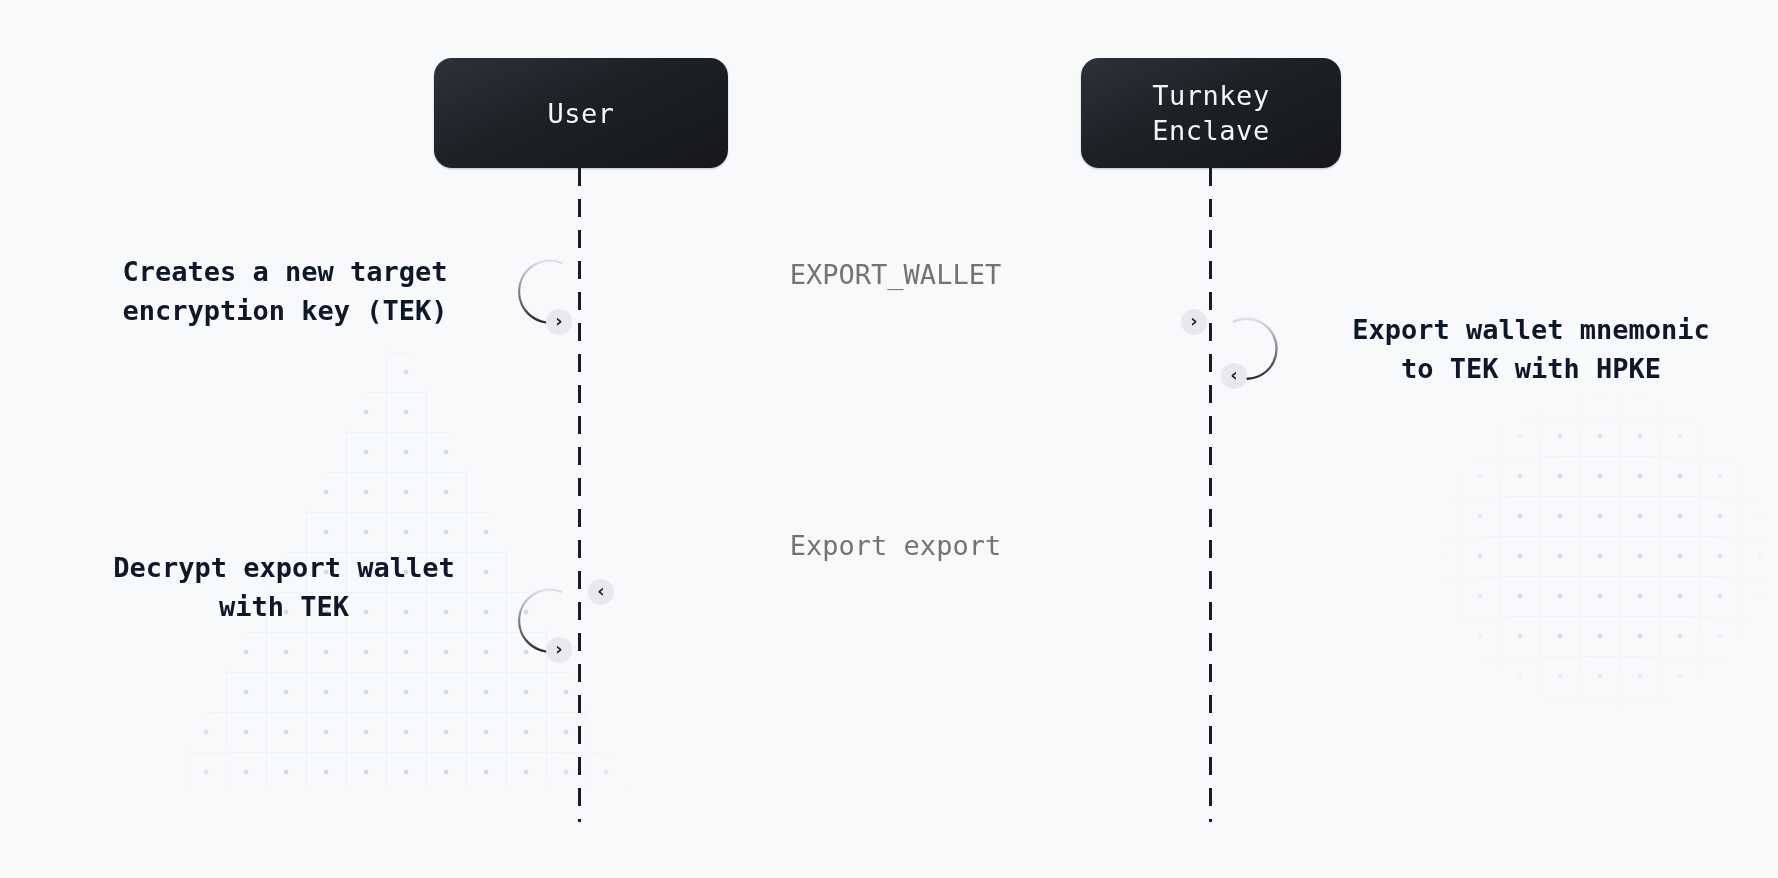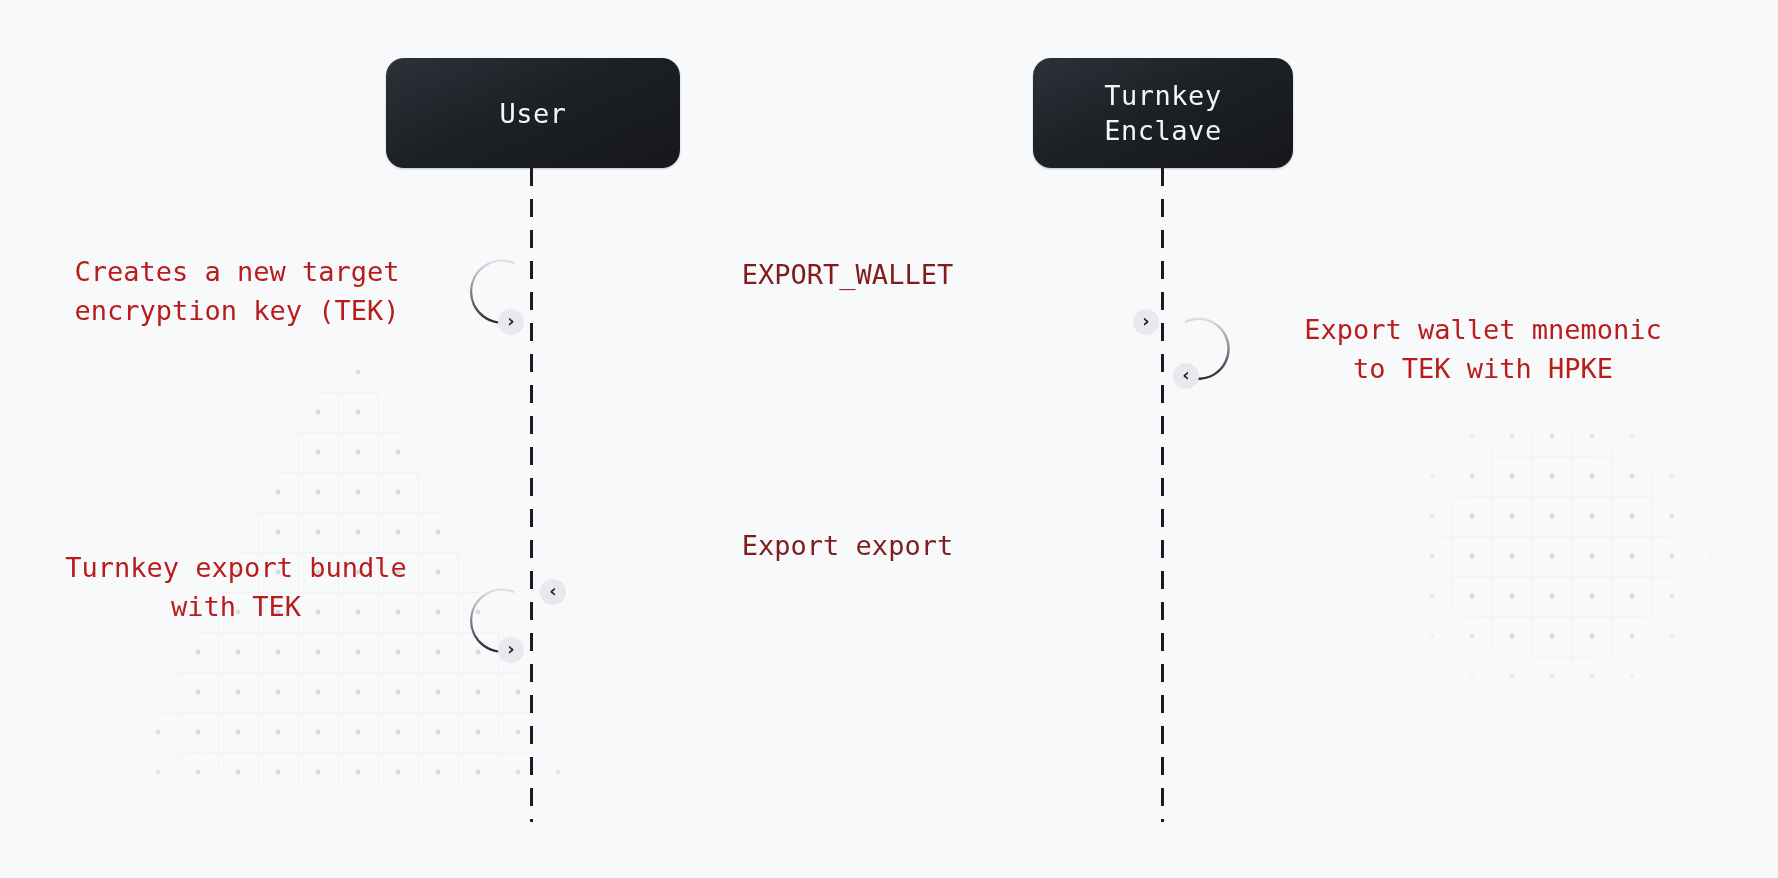--- a/index.html
+++ b/index.html
@@ -1,18 +1,18 @@
 <!DOCTYPE html>
 <html><head>
 <meta charset="utf-8">
 <style>
   html,body{margin:0;padding:0;background:#f8f9fb;overflow:hidden;}
   .stage{
     position:relative;width:1524px;height:878px;background:#f8f9fb;
-    font-family:"DejaVu Sans Mono","Liberation Mono",monospace;color:#1b1d22;
+    font-family:"DejaVu Sans Mono","Liberation Mono",monospace;color:#1b1d22;margin-left:48px;
   }
   
   .deco{
     position:absolute;pointer-events:none;
     background-image:
       radial-gradient(circle, #c3c6cd 2.2px, rgba(195,198,205,0) 2.8px),
       linear-gradient(#eceef2 1px, rgba(236,238,242,0) 1px),
       linear-gradient(90deg, #eceef2 1px, rgba(236,238,242,0) 1px);
     background-size:40px 40px,40px 40px,40px 40px;
     background-position:20px 24px,20px 24px,20px 24px;
@@ -44,28 +44,28 @@
     position:absolute;top:168px;width:3px;height:654px;
     background:repeating-linear-gradient(180deg,#1a1c21 0 18px,rgba(26,28,33,0) 18px 31px);
   }
   .lifeline-user{left:530px;}
   .lifeline-enclave{left:1161px;}
   
   .arrow-layer{position:absolute;left:0;top:0;z-index:2;}
   
   .msg-label{
     position:absolute;left:532px;width:631px;text-align:center;
-    font-size:27px;color:#7f1d1d;z-index:3;
+    font-size:27px;color:#737373;z-index:3;
   }
   .msg-label-1{top:259px;}
   .msg-label-2{top:530px;}
   
   .note{
     position:absolute;text-align:center;font-size:27px;line-height:39px;
-    color:#b91c1c;white-space:pre-line;z-index:3;
+    color:#0f172a;white-space:pre-line;z-index:3;font-weight:bold;
   }
   .note-1{left:40px;top:252px;width:394px;}
   .note-2{left:1285px;top:310px;width:396px;}
   .note-3{left:38px;top:548px;width:396px;}
   
   .badge{
     position:absolute;width:26px;height:26px;border-radius:50%;
     background:#e7e9ed;display:flex;align-items:center;justify-content:center;
     color:#1c1e23;font-size:18px;font-weight:700;line-height:1;z-index:4;
     font-family:"DejaVu Sans","Liberation Sans",sans-serif;
@@ -118,21 +118,21 @@
     <path d="M 514 592 A 31 31 0 1 0 512 650" fill="none" stroke="url(#gLoop)" stroke-width="2.3"></path>
   </svg>
 
   <div class="msg-label msg-label-1">EXPORT_WALLET</div>
   <div class="msg-label msg-label-2">Export export</div>
 
   <div class="note note-1">Creates a new target
 encryption key (TEK)</div>
   <div class="note note-2">Export wallet mnemonic
 to TEK with HPKE</div>
-  <div class="note note-3">Turnkey export bundle
+  <div class="note note-3">Decrypt export wallet
 with TEK</div>
 
   <div class="badge badge-loop1">›</div>
   <div class="badge badge-arrow1">›</div>
   <div class="badge badge-loop2">‹</div>
   <div class="badge badge-arrow2">‹</div>
   <div class="badge badge-loop3">›</div>
 
 </div>
 

